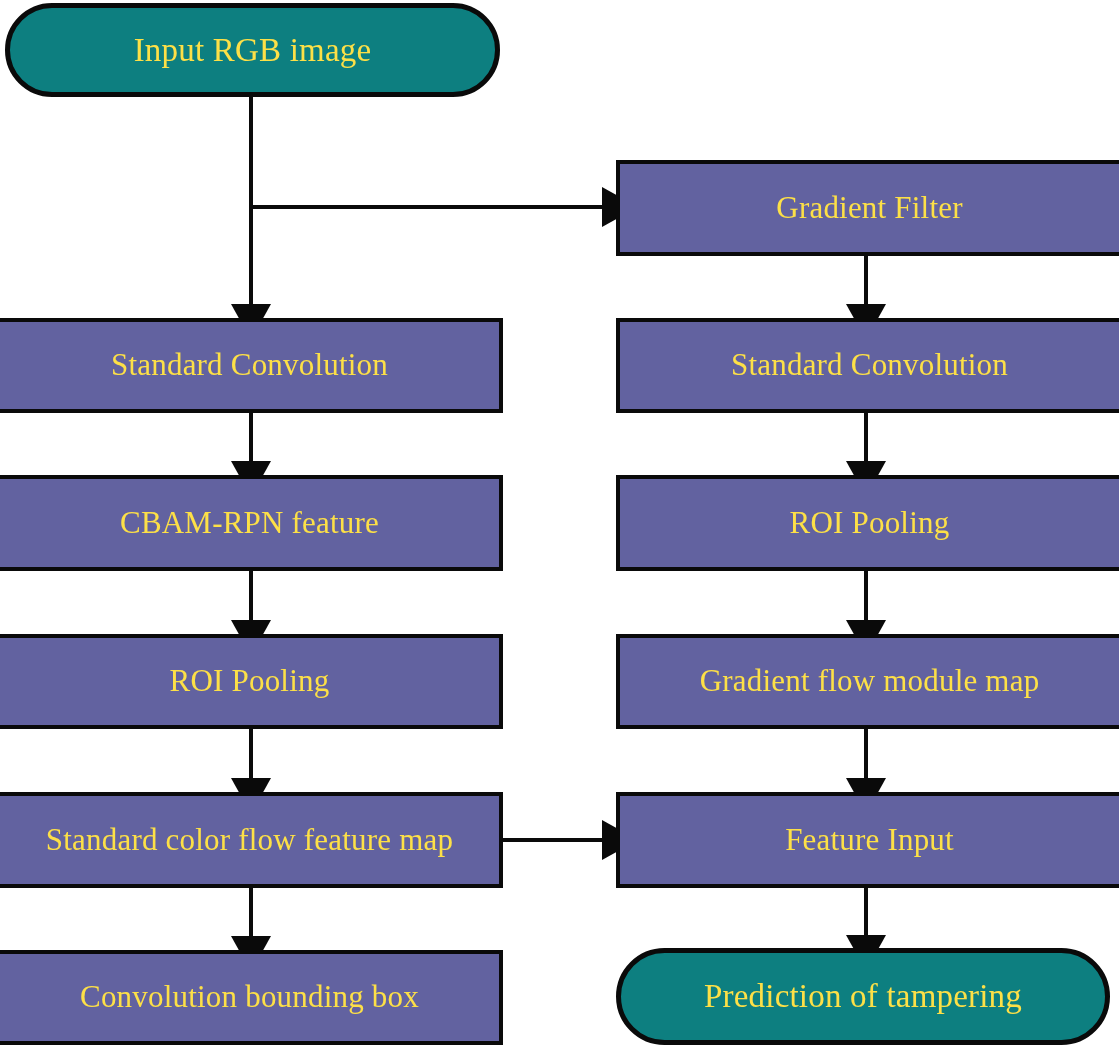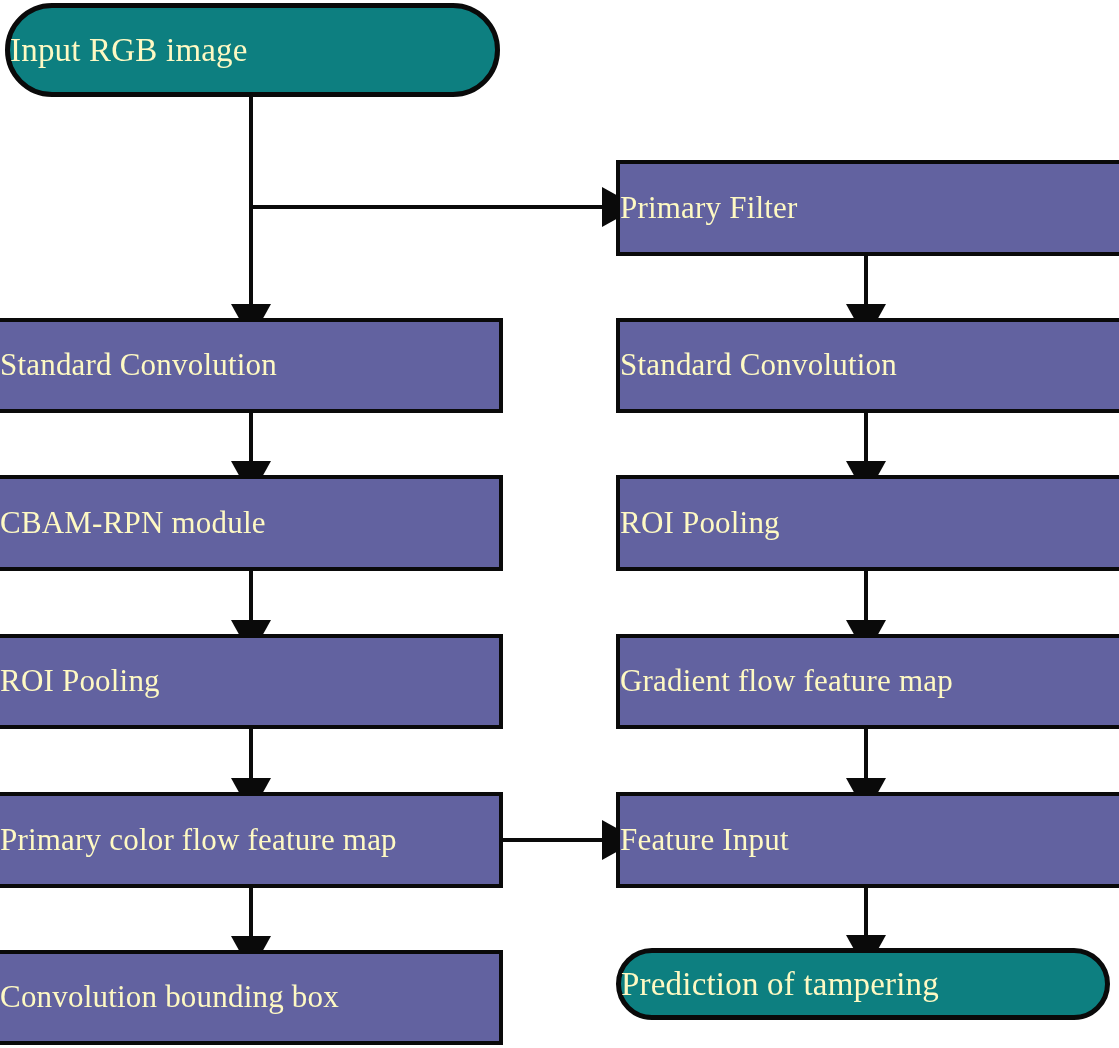--- a/index.html
+++ b/index.html
@@ -13,22 +13,22 @@
     height: 1048px;
     background: #ffffff;
     overflow: hidden;
     font-family: "Liberation Serif", "DejaVu Serif", serif;
   }
   .node {
     position: absolute;
     box-sizing: border-box;
     display: flex;
     align-items: center;
-    justify-content: flex-start;
-    color: #fef9c3;
+    justify-content: center;
+    color: #fde047;
     text-align: center;
     line-height: 1.1;
     letter-spacing: 0.2px;
     user-select: none;
   }
   .node.process {
     background: #6262a0;
     border: 4px solid #0a0a0a;
     font-size: 31px;
   }
@@ -86,56 +86,56 @@
     <path d="M251,888 L251,942" stroke="#0a0a0a" stroke-width="4" fill="none" marker-end="url(#arrow)"></path>
 
     <path d="M866,888 L866,941" stroke="#0a0a0a" stroke-width="4" fill="none" marker-end="url(#arrow)"></path>
   </svg>
 
   <div class="node terminal" style="left:5px; top:3px; width:495px; height:94px;">
     <span>Input RGB image</span>
   </div>
 
   <div class="node process bleed-right" style="left:616px; top:160px; width:507px; height:96px;">
-    <span>Primary Filter</span>
+    <span>Gradient Filter</span>
   </div>
 
   <div class="node process bleed-left" style="left:-4px; top:318px; width:507px; height:95px;">
     <span>Standard Convolution</span>
   </div>
 
   <div class="node process bleed-right" style="left:616px; top:318px; width:507px; height:95px;">
     <span>Standard Convolution</span>
   </div>
 
   <div class="node process bleed-left" style="left:-4px; top:475px; width:507px; height:96px;">
-    <span>CBAM-RPN module</span>
+    <span>CBAM-RPN feature</span>
   </div>
 
   <div class="node process bleed-right" style="left:616px; top:475px; width:507px; height:96px;">
     <span>ROI Pooling</span>
   </div>
 
   <div class="node process bleed-left" style="left:-4px; top:634px; width:507px; height:95px;">
     <span>ROI Pooling</span>
   </div>
 
   <div class="node process bleed-right" style="left:616px; top:634px; width:507px; height:95px;">
-    <span>Gradient flow feature map</span>
+    <span>Gradient flow module map</span>
   </div>
 
   <div class="node process bleed-left" style="left:-4px; top:792px; width:507px; height:96px;">
-    <span>Primary color flow feature map</span>
+    <span>Standard color flow feature map</span>
   </div>
 
   <div class="node process bleed-right" style="left:616px; top:792px; width:507px; height:96px;">
     <span>Feature Input</span>
   </div>
 
   <div class="node process bleed-left" style="left:-4px; top:950px; width:507px; height:95px;">
     <span>Convolution bounding box</span>
   </div>
 
-  <div class="node terminal" style="left:616px; top:948px; width:494px; height:72px;">
+  <div class="node terminal" style="left:616px; top:948px; width:494px; height:97px;">
     <span>Prediction of tampering</span>
   </div>
 
 </div>
 
 </body></html>

